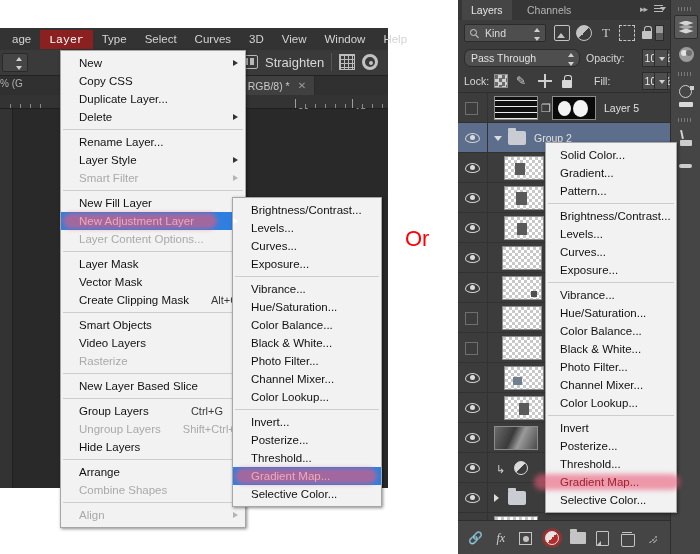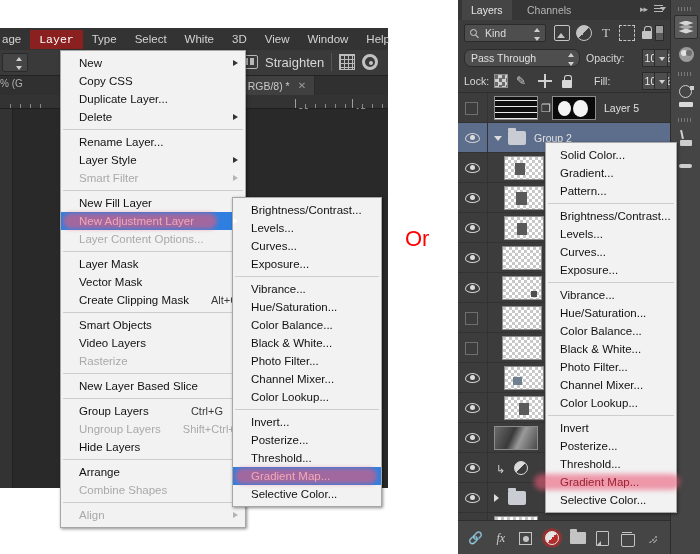--- a/index.html
+++ b/index.html
@@ -19,21 +19,21 @@
   }
   .menubar {
     position: absolute; left: 0; top: 0; width: 388px; height: 22px;
     background: #333333;
     display: flex; align-items: center;
   }
   .menubar .mi {
     color: #d4d4d4; font-size: 11.5px; padding: 3px 9px; white-space: nowrap;
   }
   .menubar .mi.active { background: #8b2020; color: #ffffff; font-family: Liberation Mono, monospace; }
-  .menubar .mi.clipped { padding-left: 2px; }
+  .menubar .mi.clipped { padding-left: 12px; }
 
   .opts-bar {
     position: absolute; left: 0; top: 22px; width: 388px; height: 26px;
     background: #3a3a3a; border-bottom: 1px solid #222;
   }
   .opts-left { position:absolute; left:2px; top:3px; width:26px; height:19px;
     background:#454545; border:1px solid #2a2a2a; border-radius:2px; }
   .stepper { position:absolute; right:3px; top:3px; width:9px; height:13px; }
   .stepper:before, .stepper:after {
     content:""; position:absolute; left:1px; border-left:3px solid transparent;
@@ -282,21 +282,21 @@
 
 <div id="root">
 
   <div class="ps-left">
 
     <div class="menubar">
       <div class="mi clipped">age</div>
       <div class="mi active">Layer</div>
       <div class="mi">Type</div>
       <div class="mi">Select</div>
-      <div class="mi">White</div>
+      <div class="mi">Curves</div>
       <div class="mi">3D</div>
       <div class="mi">View</div>
       <div class="mi">Window</div>
       <div class="mi">Help</div>
     </div>
 
     <div class="opts-bar">
       <div class="opts-left">
         <div class="stepper"></div>
       </div>

